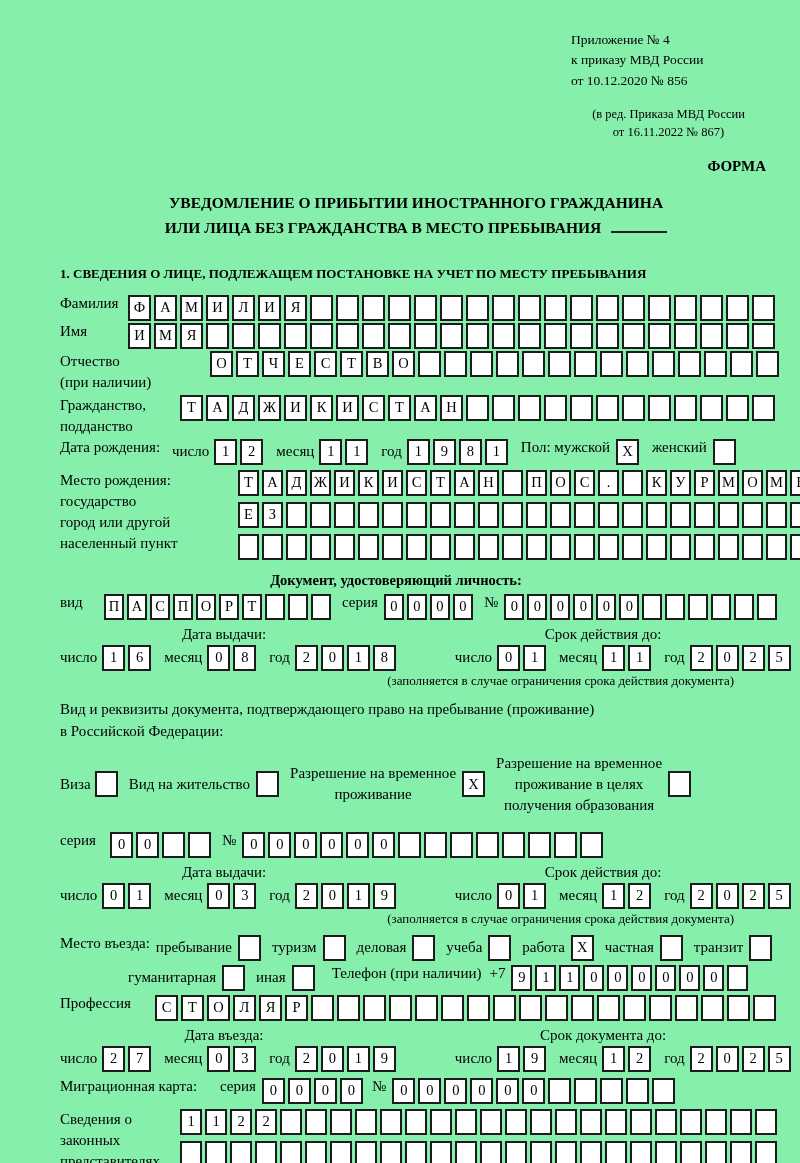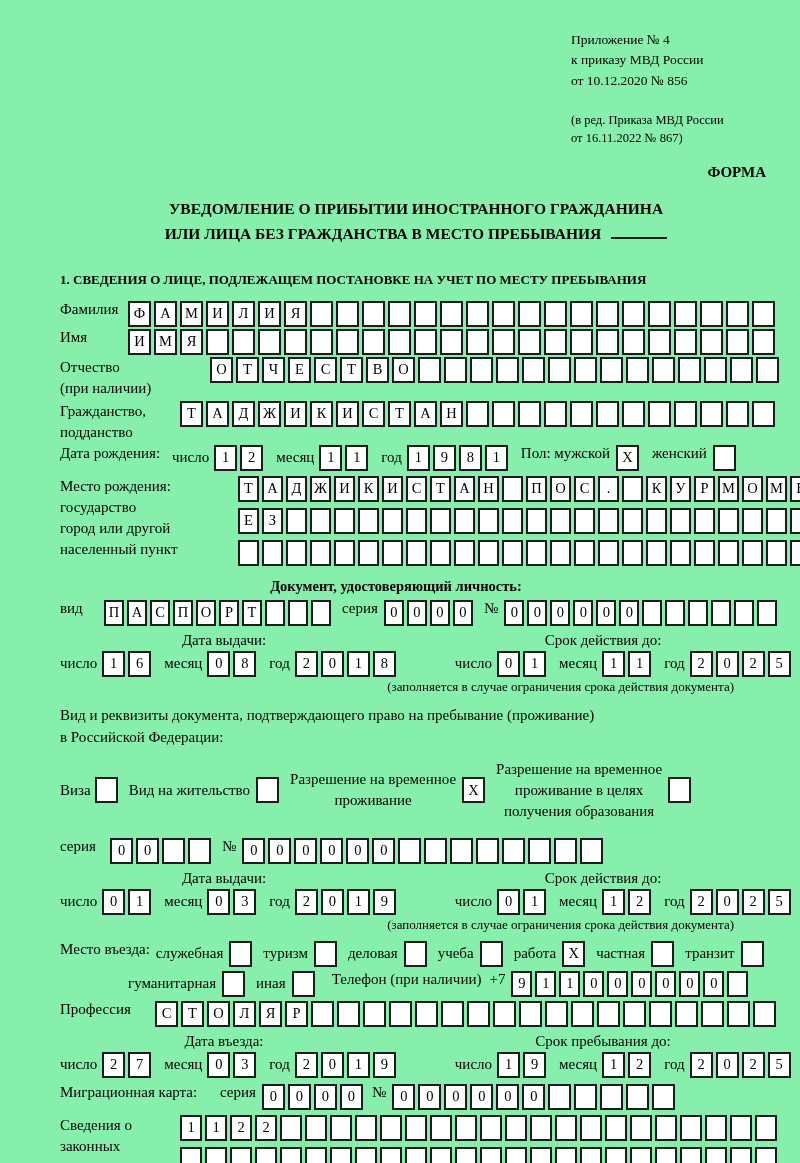--- a/index.html
+++ b/index.html
@@ -5,21 +5,21 @@
   * { box-sizing: border-box; }
   html,body { margin:0; padding:0; background:#fff; }
   .page {
     width:800px; height:1163px; position:relative; overflow:hidden;
     background:#86efac; color:#000;
     font-family:"Liberation Serif","DejaVu Serif",serif;
     padding:30px 28px 0 60px; font-size:15px;
   }
   
   .hdr { width:195px; margin-left:auto; margin-right:6px; font-size:13.5px; line-height:1.5; }
-  .hdr .ed { font-size:12.5px; line-height:1.45; margin-top:20px; }
+  .hdr .ed { font-size:12.5px; line-height:1.45; margin-top:14px;text-align:center; }
   .forma { text-align:right; font-weight:bold; font-size:15px; margin:17px 6px 0 0; }
   
   .title { text-align:center; font-weight:bold; font-size:15.5px; margin-top:16px; line-height:1.6; }
   .blank-line { display:inline-block; width:56px; border-bottom:2px solid #222; height:0.9em; margin-left:10px; }
   .sec { font-weight:bold; font-size:13px; margin-top:25px; margin-bottom:13px; }
   
   .frow { display:flex; align-items:flex-start; margin-bottom:2px; }
   .frow.start { align-items:flex-start; }
   .lbl { flex:none; }
   .lblblock { flex:none; line-height:21px; }
@@ -543,21 +543,21 @@
           </span>
         </span>
       </span>
   </div>
   <div class="note">(заполняется в случае ограничения срока действия документа)</div>
 
   <div class="frow">
     <span class="lbl">Место въезда:</span>
     <span class="checkgroup">
         <span class="opt">
-          <span>служебная</span>
+          <span>пребывание</span>
           <span class="cell"></span>
         </span>
         <span class="opt">
           <span>туризм</span>
           <span class="cell"></span>
         </span>
         <span class="opt">
           <span>деловая</span>
           <span class="cell"></span>
         </span>
@@ -632,21 +632,21 @@
         <span class="cell"></span>
         <span class="cell"></span>
         <span class="cell"></span>
         <span class="cell"></span>
         <span class="cell"></span>
       </span>
   </div>
 
   <div class="twohead">
     <div class="h1">Дата въезда:</div>
-    <div class="h2">Срок пребывания до:</div>
+    <div class="h2">Срок документа до:</div>
   </div>
   <div class="frow">
     <span class="dgroups">
         <span class="dg-item">
           <span class="dg-lbl">число</span>
           <span class="cells">
             <span class="cell">2</span>
             <span class="cell">7</span>
           </span>
         </span>

